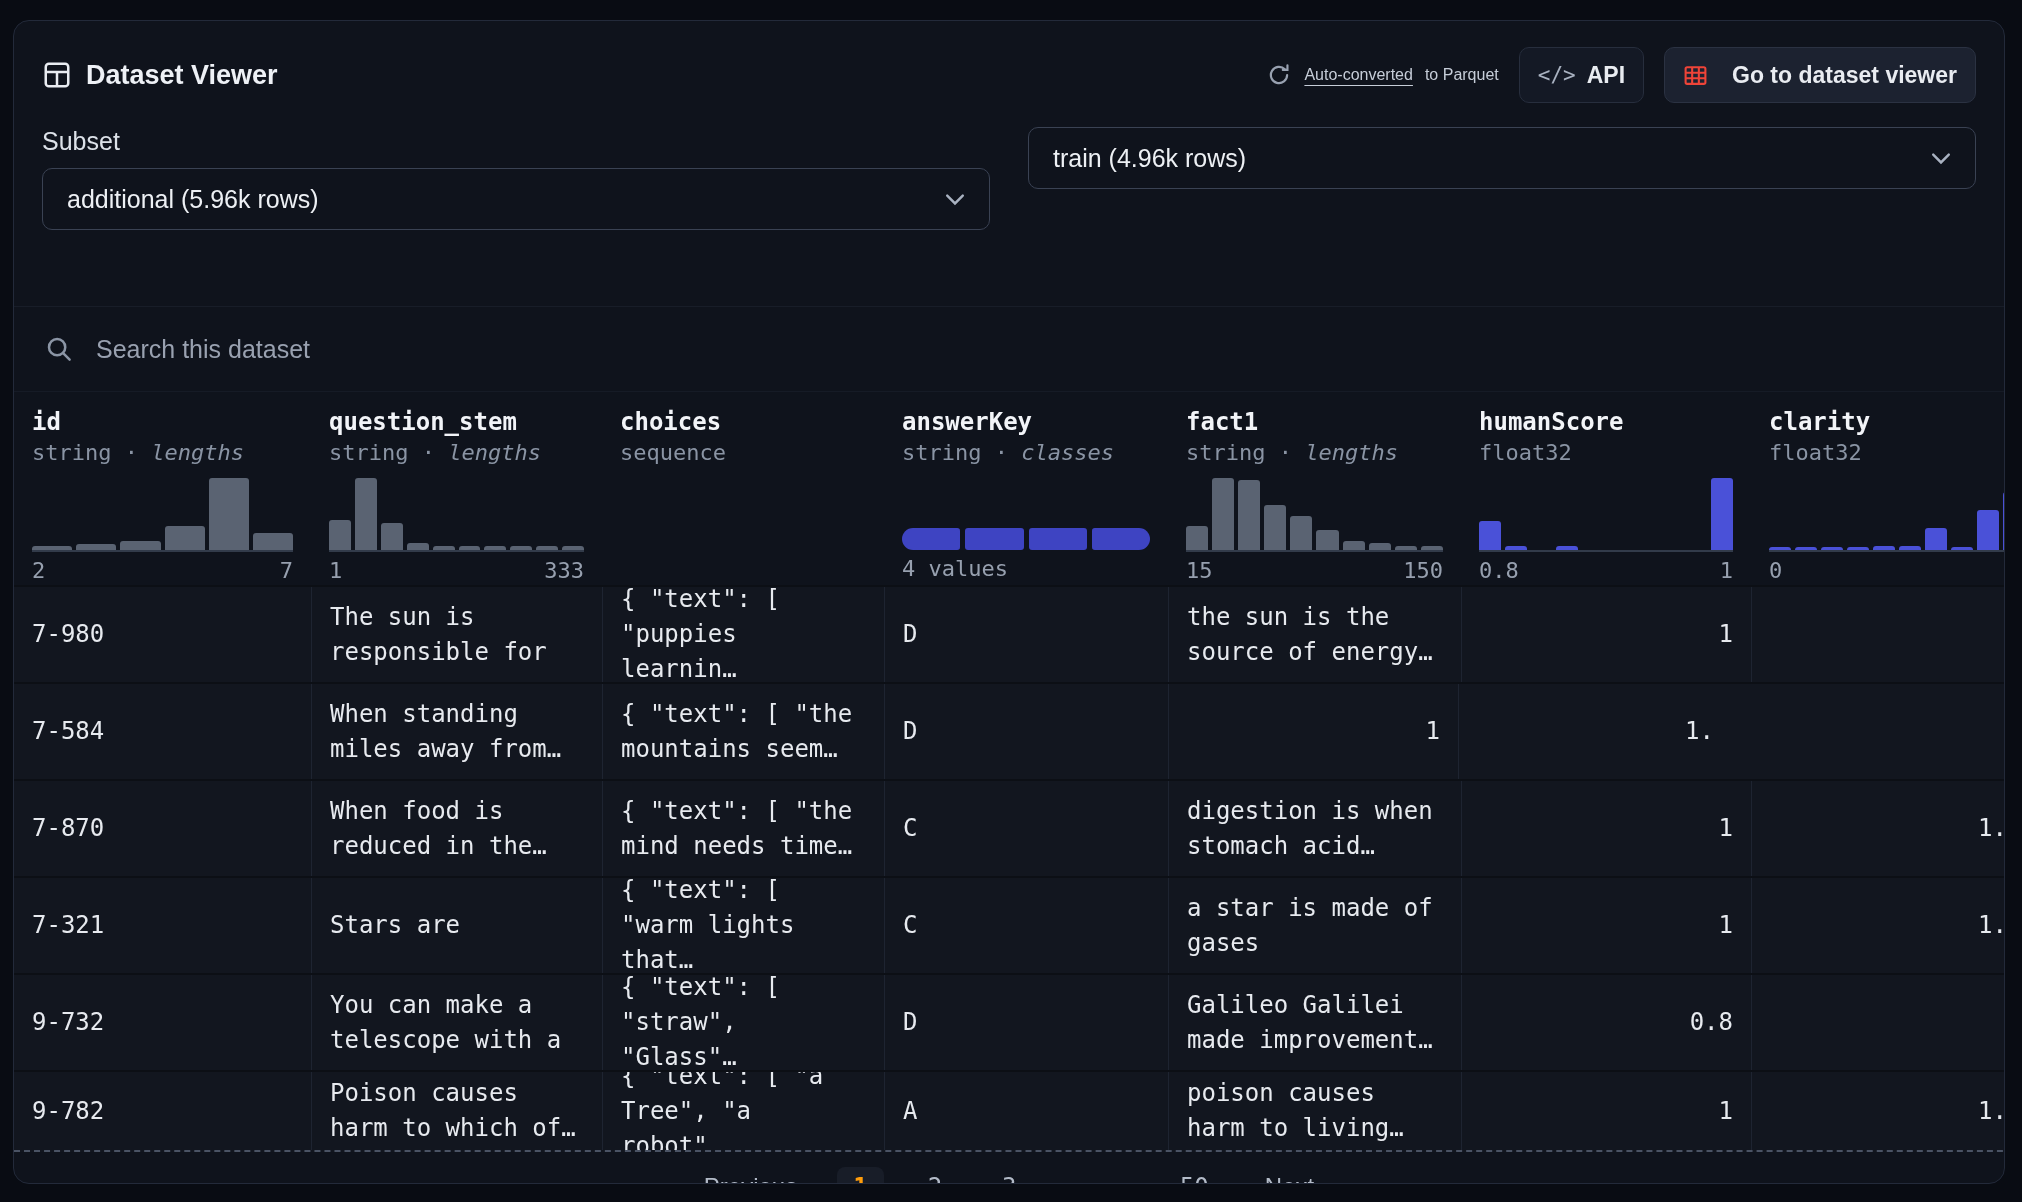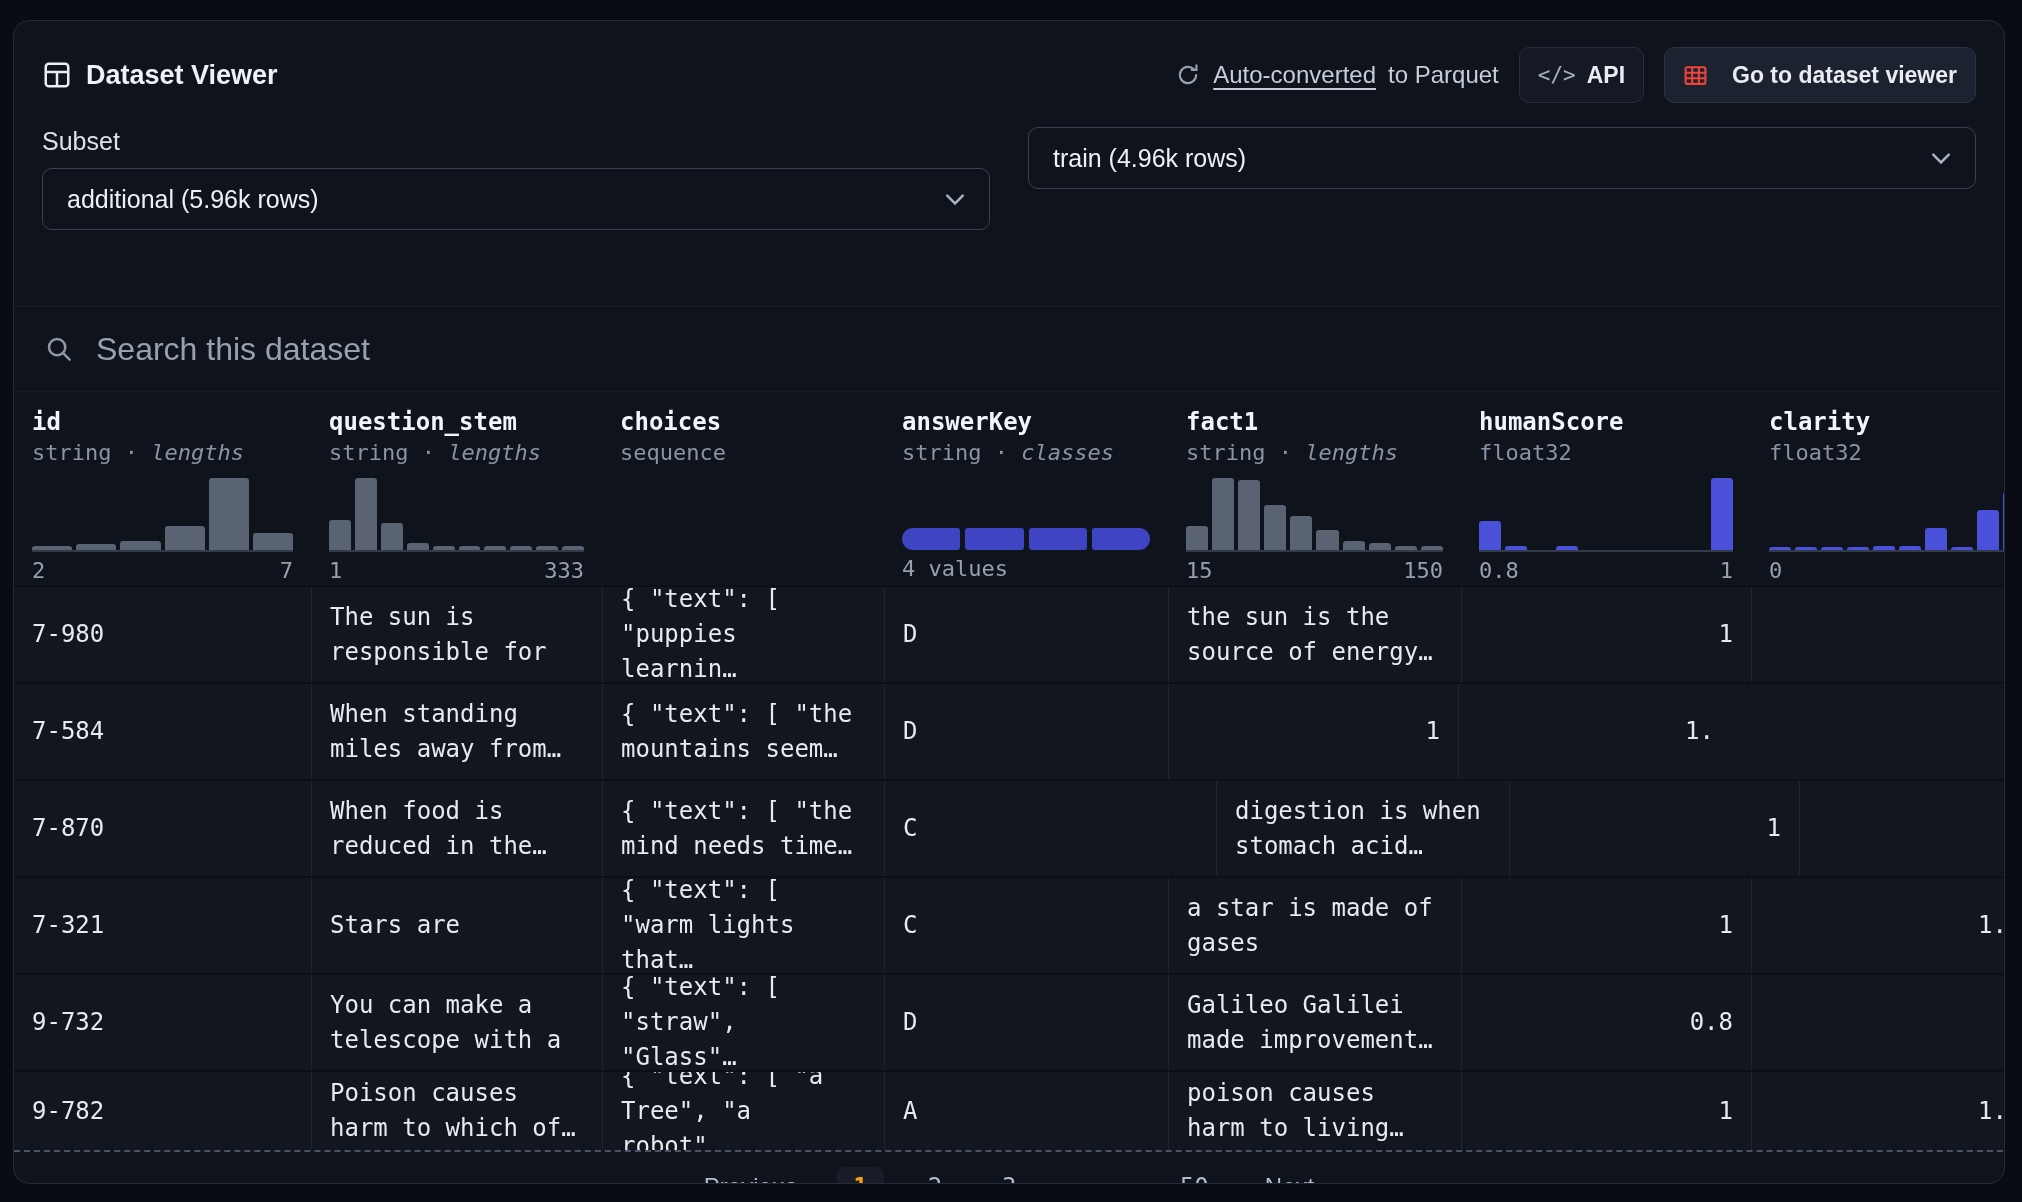--- a/index.html
+++ b/index.html
@@ -8,41 +8,41 @@
   .mono{font-family:"DejaVu Sans Mono",monospace;}
 
   .card{position:absolute;left:13px;top:20px;width:1992px;height:1164px;box-sizing:border-box;
         background:#0f131c;border:1px solid #232a3a;border-radius:16px;overflow:hidden;}
 
   
   .card-head{display:flex;justify-content:space-between;align-items:center;padding:22px 28px 0 28px;height:64px;}
   .title-wrap{display:flex;align-items:center;gap:14px;}
   .page-title{font-size:27px;font-weight:bold;color:#eef1f6;}
   .head-actions{display:flex;align-items:center;gap:20px;}
-  .converted{display:flex;align-items:center;gap:12px;font-size:24px;color:#c6cdd8;}
+  .converted{display:flex;align-items:center;gap:12px;font-size:16px;color:#c6cdd8;}
   .converted .link{text-decoration:underline;text-underline-offset:5px;cursor:pointer;}
   .btn{display:flex;align-items:center;gap:11px;height:54px;padding:0 18px;border-radius:10px;
        background:#141925;border:1px solid #272e3d;color:#e9ecf1;font-size:23px;font-weight:600;cursor:pointer;}
   .btn .code-glyph{font-size:21px;color:#a9b2c1;font-weight:normal;}
   .btn.goto{background:#1c2230;border-color:#2b3242;gap:24px;}
   .goto-icon{color:var(--danger_red);}
 
   
   .controls{display:flex;gap:38px;padding:20px 28px 0 28px;}
   .control{flex:1;min-width:0;}
   .control-label{font-size:25px;color:#dde2e9;margin-bottom:12px;}
   .select{height:62px;box-sizing:border-box;border:1.5px solid #3a4253;border-radius:10px;
           display:flex;align-items:center;justify-content:space-between;padding:0 24px;
           font-size:25px;color:#edf0f4;cursor:pointer;background:transparent;}
 
   .divider{border-top:1px solid #20263485;margin-top:76px;}
 
   
   .search-row{display:flex;align-items:center;gap:22px;padding:0 30px;height:84px;border-bottom:1px solid #161b26;cursor:text;}
-  .search-placeholder{font-size:32px;color:#99a1b0;}
+  .search-placeholder{font-size:25px;color:#99a1b0;}
 
   
   .table-wrap{width:2029px;}
   .thead{display:flex;height:193px;box-sizing:border-box;}
   .th{box-sizing:border-box;padding:16px 18px 0 18px;flex:0 0 auto;}
   .col-name{font-size:24px;font-weight:bold;color:#f2f4f8;line-height:28px;}
   .col-type{font-size:22px;color:#8a94a4;line-height:26px;margin-top:4px;}
   .col-type i{font-style:italic;}
   .hist{height:72px;margin-top:12px;display:flex;align-items:flex-end;gap:4px;border-bottom:2px solid #323b4a;}
   .hist.classes,.hist.empty{border-bottom:none;}
@@ -296,21 +296,21 @@
             <div class="td mono" style="width: 282px;">{ "text": [ "the mountains seem…</div>
             <div class="td mono" style="width: 284px;">D</div>
             <div class="td mono right" style="width: 290px;">1</div>
             <div class="td mono right" style="width: 292px;">1.</div>
           </div>
           <div class="tr">
             <div class="td mono" style="width: 297px;">7-870</div>
             <div class="td mono" style="width: 291px;">When food is reduced in the…</div>
             <div class="td mono" style="width: 282px;">{ "text": [ "the mind needs time…</div>
             <div class="td mono" style="width: 284px;">C</div>
-            <div class="td mono" style="width: 293px; margin-left: 48px;">digestion is when stomach acid…</div>
+            <div class="td mono" style="width: 293px;">digestion is when stomach acid…</div>
             <div class="td mono right" style="width: 290px;">1</div>
             <div class="td mono right" style="width: 292px;">1.</div>
           </div>
           <div class="tr">
             <div class="td mono" style="width: 297px;">7-321</div>
             <div class="td mono" style="width: 291px;">Stars are</div>
             <div class="td mono" style="width: 282px;">{ "text": [ "warm lights that…</div>
             <div class="td mono" style="width: 284px;">C</div>
             <div class="td mono" style="width: 293px;">a star is made of gases</div>
             <div class="td mono right" style="width: 290px;">1</div>

